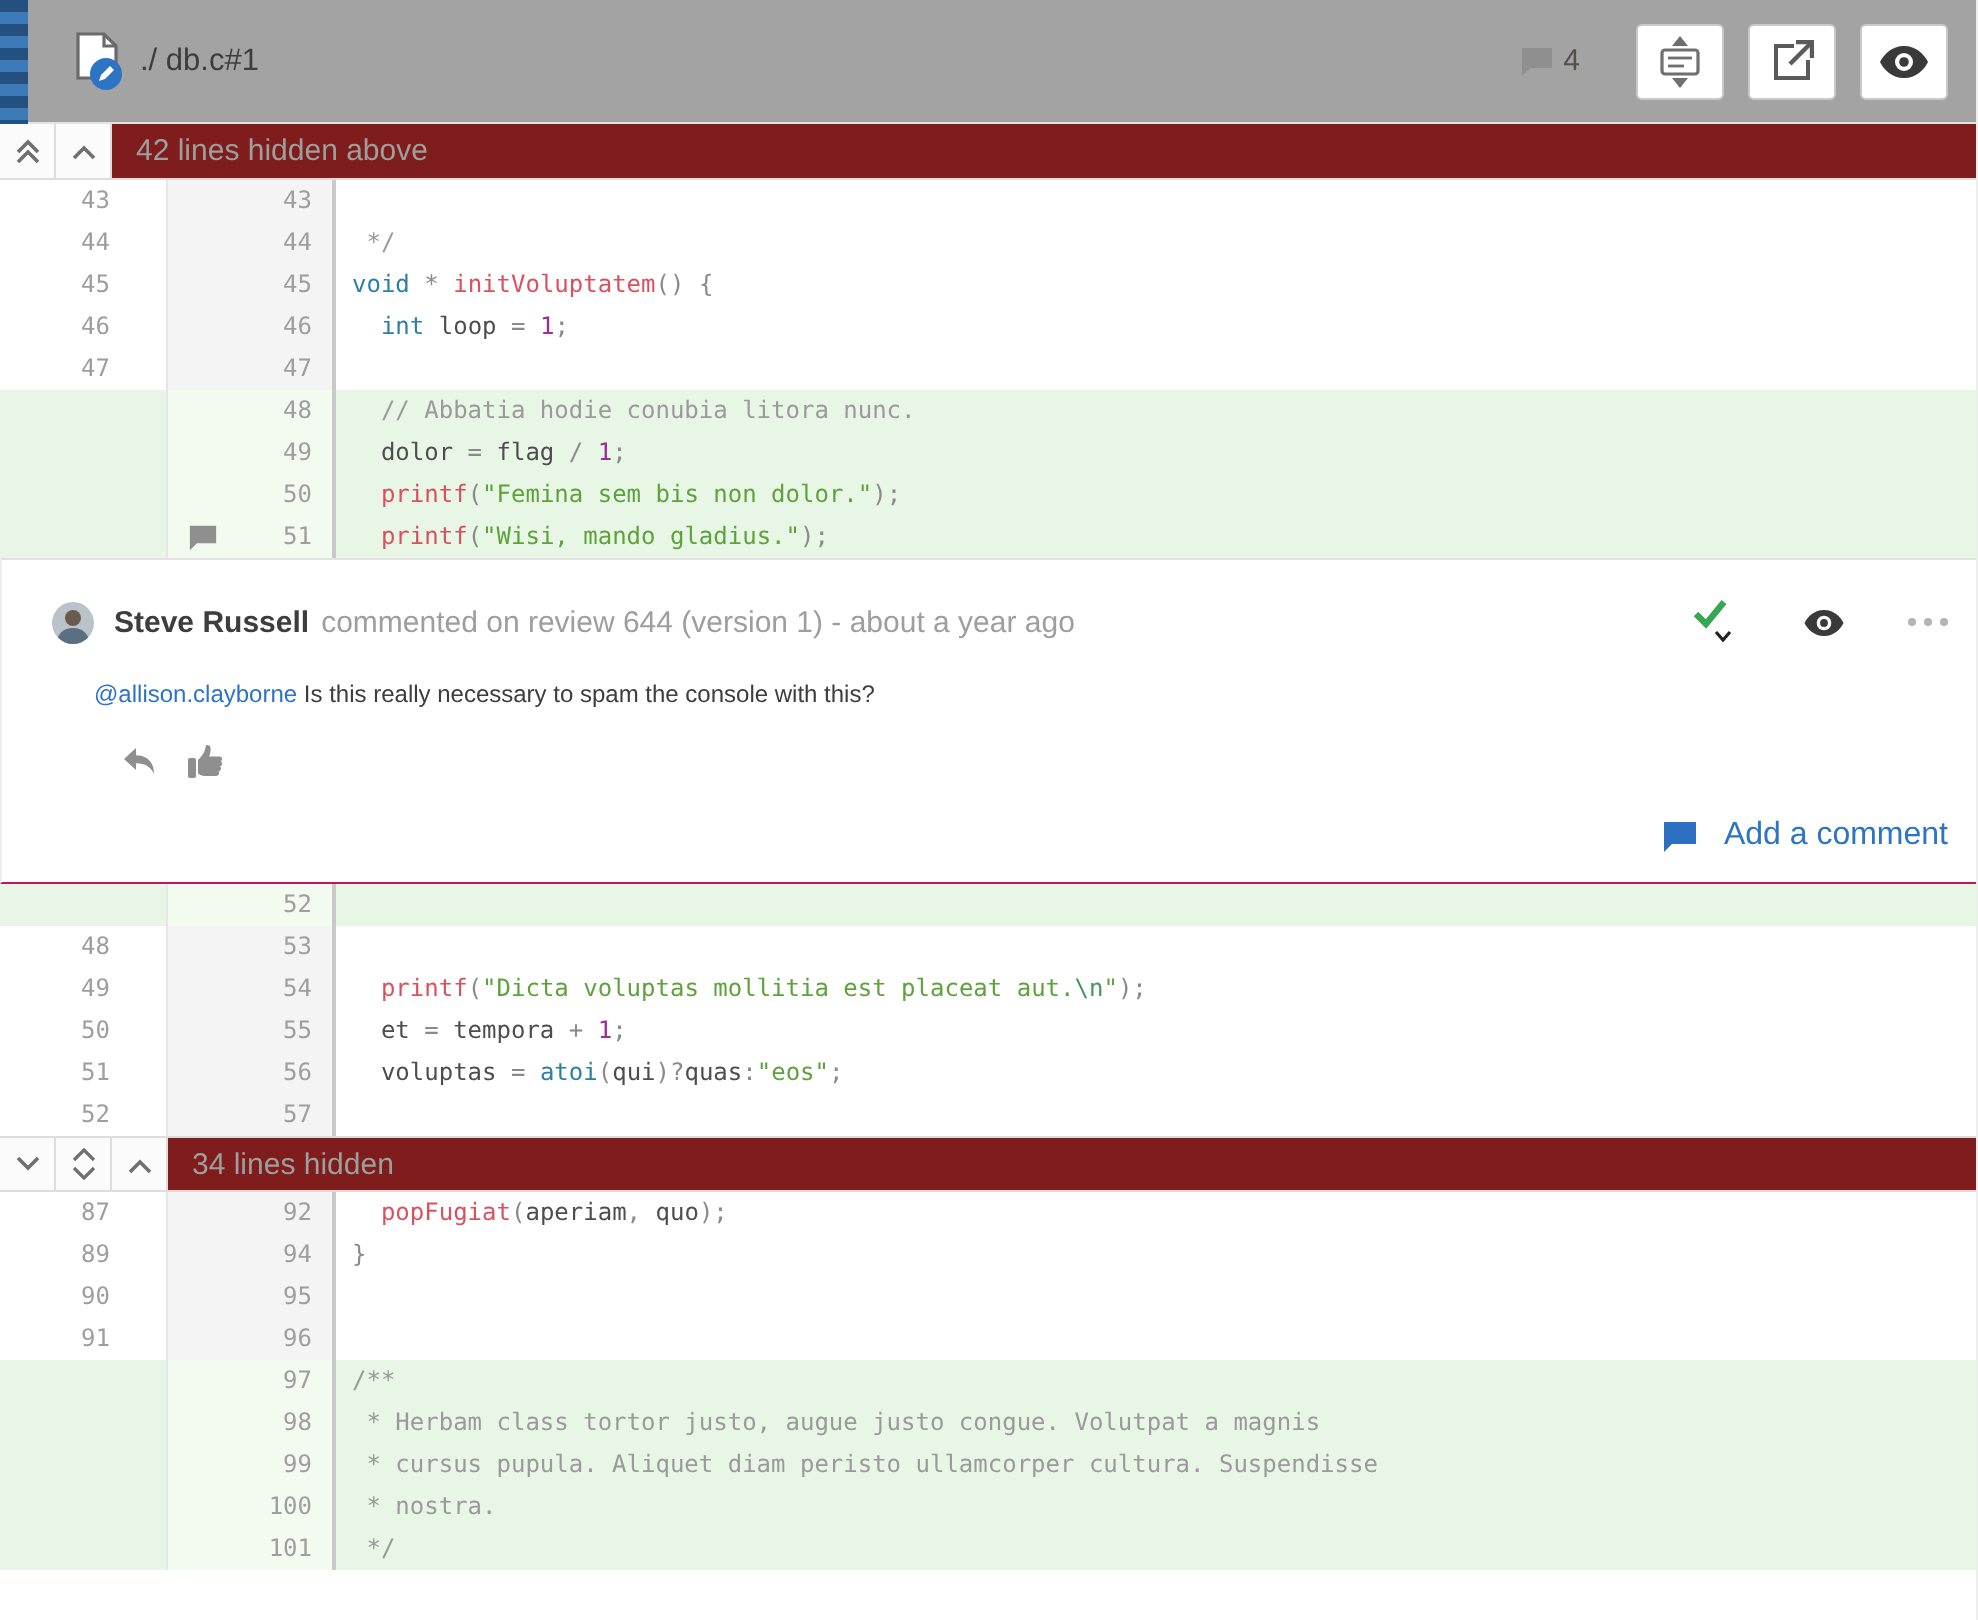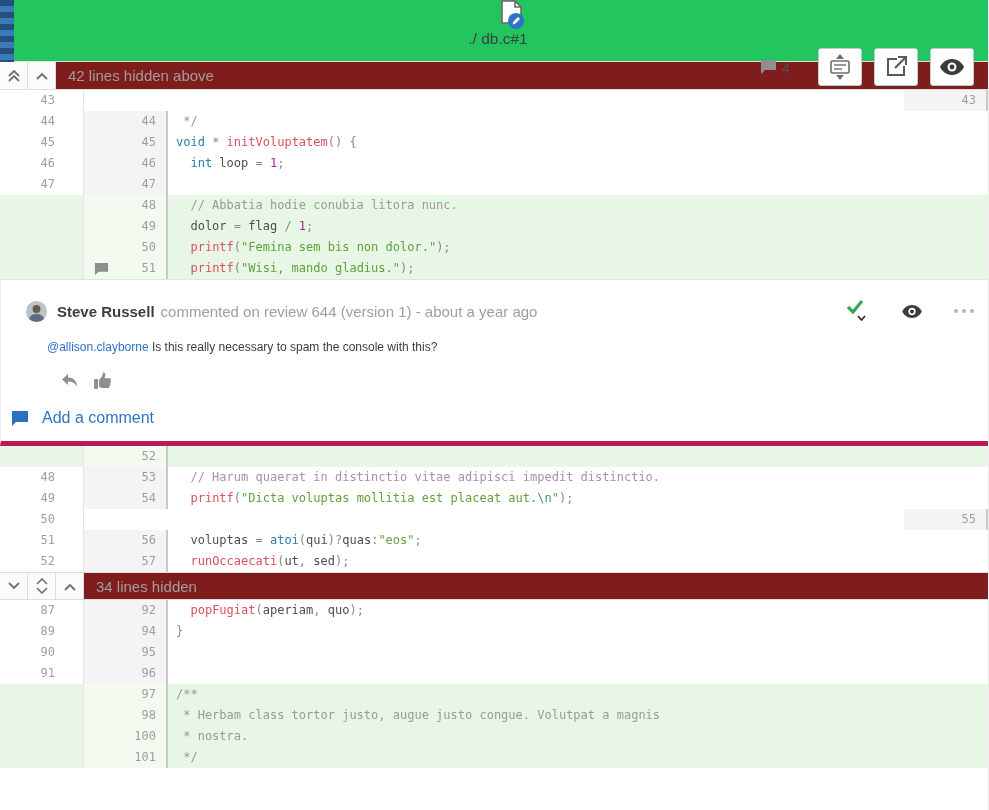--- a/index.html
+++ b/index.html
@@ -4,71 +4,71 @@
 <style>
   * { margin:0; padding:0; box-sizing:border-box; }
   html,body { background:#fff; }
   body {
     width:989px; height:810px; overflow:hidden; position:relative;
     font-family:"Liberation Sans", sans-serif; color:#3d3d3d;
     border-right:1px solid #eee;
   }
 
   
-  .file-header { height:62px; display:flex; align-items:center; border-bottom:1px solid #e2e2e2; position:relative; background:#22c55e;flex-direction:column; }
+  .file-header { height:62px; display:flex; align-items:center; border-bottom:1px solid #e2e2e2; position:relative; background:#a3a3a3; }
   .rev-strip { position:absolute; left:0; top:0; width:14px; height:62px;
     background:repeating-linear-gradient(180deg,#24507f 0 6px,#3d7ab8 6px 12px); }
   .file-icon-wrap { margin-left:36px; position:relative; width:26px; height:30px; flex:0 0 auto; }
   .file-title { margin-left:8px; font-size:15.5px; color:#3d3d3d; }
   .header-right { margin-left:auto; display:flex; align-items:center; margin-right:14px; }
   .cc-wrap { display:flex; align-items:center; margin-right:16px; }
   .cc-count { font-size:15px; color:#55504a; margin-left:5px; }
   .hbtn { width:44px; height:38px; border:1px solid #c9c9c9; border-radius:3px; background:#fff;
     display:flex; align-items:center; justify-content:center; margin-left:12px; cursor:pointer; }
 
   
   .fold-bar { height:28px; background:#7f1d1d; border-bottom:1px solid #ddd; display:flex; align-items:stretch; }
   .fold-cell { width:28px; background:#fbfbfb; border-right:1px solid #ddd; display:flex; align-items:center; justify-content:center; cursor:pointer; }
   .fold-label { font-size:15px; color:#9e9e9e; line-height:28px; padding-left:12px; }
 
   
   .diff-table { width:100%; }
-  .drow { display:flex; height:21px; font-family:"DejaVu Sans Mono", monospace; font-size:12px; line-height:21px;justify-content:space-between; }
+  .drow { display:flex; height:21px; font-family:"DejaVu Sans Mono", monospace; font-size:12px; line-height:21px; }
   .c1 { width:84px; flex:0 0 84px; text-align:right; padding-right:28px; color:#9e9e9e; border-right:1px solid #e6e6e6; background:#fff; }
   .c2 { width:84px; flex:0 0 84px; text-align:right; padding-right:10px; color:#9e9e9e; background:#f4f4f4; border-right:2px solid #c9c9c9; position:relative; }
   .ccode { flex:1; padding-left:8px; white-space:pre; color:#4d4d4d; background:#fff; overflow:hidden; }
   .drow.added .c1 { background:#e9f6e7; }
   .drow.added .c2 { background:#f3faf0; }
   .drow.added .ccode { background:#e8f6e5; }
   .marker-ico { position:absolute; left:10px; top:4px; }
 
   .tk-p  { color:#4d4d4d; }
   .tk-cm { color:#9a9a9a; }
   .tk-k  { color:#2b7fa8; }
   .tk-f  { color:#d9515f; }
   .tk-n  { color:#9a2d9a; }
   .tk-s  { color:#5fa13c; }
   .tk-e  { color:#46955f; }
   .tk-o  { color:#8a8a8a; }
 
   
-  .thread { border-top:1px solid #e2e2e2; border-bottom:5px solid #be185d; border-left:1px solid #eee; padding:19px 14px 14px 0; background:#fff; }
+  .thread { border-top:1px solid #e2e2e2; border-bottom:1px solid #be185d; border-left:1px solid #eee; padding:19px 14px 14px 0; background:#fff; }
   .thread-head { display:flex; align-items:center; }
   .avatar { width:21px; height:21px; border-radius:50%; overflow:hidden; margin-left:25px; flex:0 0 auto; }
   .author { font-size:15px; font-weight:bold; color:#3d3d3d; margin-left:10px; }
   .meta { font-size:15px; color:#9e9e9e; margin-left:6px; }
   .thread-head-icons { margin-left:auto; display:flex; align-items:center; }
   .resolve { position:relative; width:26px; height:24px; cursor:pointer; margin-right:30px; }
   .eye-sm { cursor:pointer; margin-right:28px; }
   .dots { cursor:pointer; display:flex; }
   .dots i { width:4px; height:4px; border-radius:50%; background:#b4b4b4; margin-left:4px; }
   .thread-body { margin:17px 0 0 46px; font-size:12px; color:#3d3d3d; }
   .mention { color:#2d74c4; cursor:pointer; }
   .thread-actions { margin:18px 0 0 60px; display:flex; align-items:center; gap:16px; }
-  .add-comment { display:flex; align-items:center; margin:20px 0 0 10px; cursor:pointer; }
+  .add-comment { display:flex; align-items:center; margin:20px 0 0 10px; cursor:pointer;justify-content:flex-end; }
   .add-comment-label { color:#2d74c4; font-size:16px; margin-left:13px; }
 
   .svgi { display:block; }
 </style>
 </head>
 <body>
 
 <div class="file-header">
   <div class="rev-strip"></div>
   <div class="file-icon-wrap">
@@ -242,40 +242,39 @@
 
 <div class="diff-table">
     <div class="drow added">
       <div class="c1"></div>
       <div class="c2">52</div>
       <div class="ccode"></div>
     </div>
     <div class="drow">
       <div class="c1">48</div>
       <div class="c2">53</div>
-      <div class="ccode"><span class="tk-cm">  // Harum quaerat in distinctio vitae adipisci impedit distinctio.</span></div>
     </div>
     <div class="drow">
       <div class="c1">49</div>
       <div class="c2">54</div>
       <div class="ccode"><span class="tk-p">  </span><span class="tk-f">printf</span><span class="tk-o">(</span><span class="tk-s">"Dicta voluptas mollitia est placeat aut.</span><span class="tk-e">\n</span><span class="tk-s">"</span><span class="tk-o">);</span></div>
     </div>
     <div class="drow">
       <div class="c1">50</div>
       <div class="c2">55</div>
+      <div class="ccode"><span class="tk-p">  et </span><span class="tk-o">=</span><span class="tk-p"> tempora </span><span class="tk-o">+</span><span class="tk-p"> </span><span class="tk-n">1</span><span class="tk-o">;</span></div>
     </div>
     <div class="drow">
       <div class="c1">51</div>
       <div class="c2">56</div>
       <div class="ccode"><span class="tk-p">  voluptas </span><span class="tk-o">=</span><span class="tk-p"> </span><span class="tk-k">atoi</span><span class="tk-o">(</span><span class="tk-p">qui</span><span class="tk-o">)?</span><span class="tk-p">quas</span><span class="tk-o">:</span><span class="tk-s">"eos"</span><span class="tk-o">;</span></div>
     </div>
     <div class="drow">
       <div class="c1">52</div>
       <div class="c2">57</div>
-      <div class="ccode"><span class="tk-p">  </span><span class="tk-f">runOccaecati</span><span class="tk-o">(</span><span class="tk-p">ut</span><span class="tk-o">,</span><span class="tk-p"> sed</span><span class="tk-o">);</span></div>
     </div>
   </div>
 
 <div class="fold-bar" style="border-top:1px solid #ddd">
   <div class="fold-cell">
     <svg class="svgi" width="14" height="9" viewBox="0 0 14 9">
       <path d="M2 1 l5 5 l5 -5" fill="none" stroke="#6f6f6f" stroke-width="1.8"></path>
     </svg>
   </div>
   <div class="fold-cell">
@@ -318,20 +317,25 @@
       <div class="c2">97</div>
       <div class="ccode"><span class="tk-cm">/**</span></div>
     </div>
     <div class="drow added">
       <div class="c1"></div>
       <div class="c2">98</div>
       <div class="ccode"><span class="tk-cm"> * Herbam class tortor justo, augue justo congue. Volutpat a magnis</span></div>
     </div>
     <div class="drow added">
       <div class="c1"></div>
+      <div class="c2">99</div>
+      <div class="ccode"><span class="tk-cm"> * cursus pupula. Aliquet diam peristo ullamcorper cultura. Suspendisse</span></div>
+    </div>
+    <div class="drow added">
+      <div class="c1"></div>
       <div class="c2">100</div>
       <div class="ccode"><span class="tk-cm"> * nostra.</span></div>
     </div>
     <div class="drow added">
       <div class="c1"></div>
       <div class="c2">101</div>
       <div class="ccode"><span class="tk-cm"> */</span></div>
     </div>
   </div>
 

